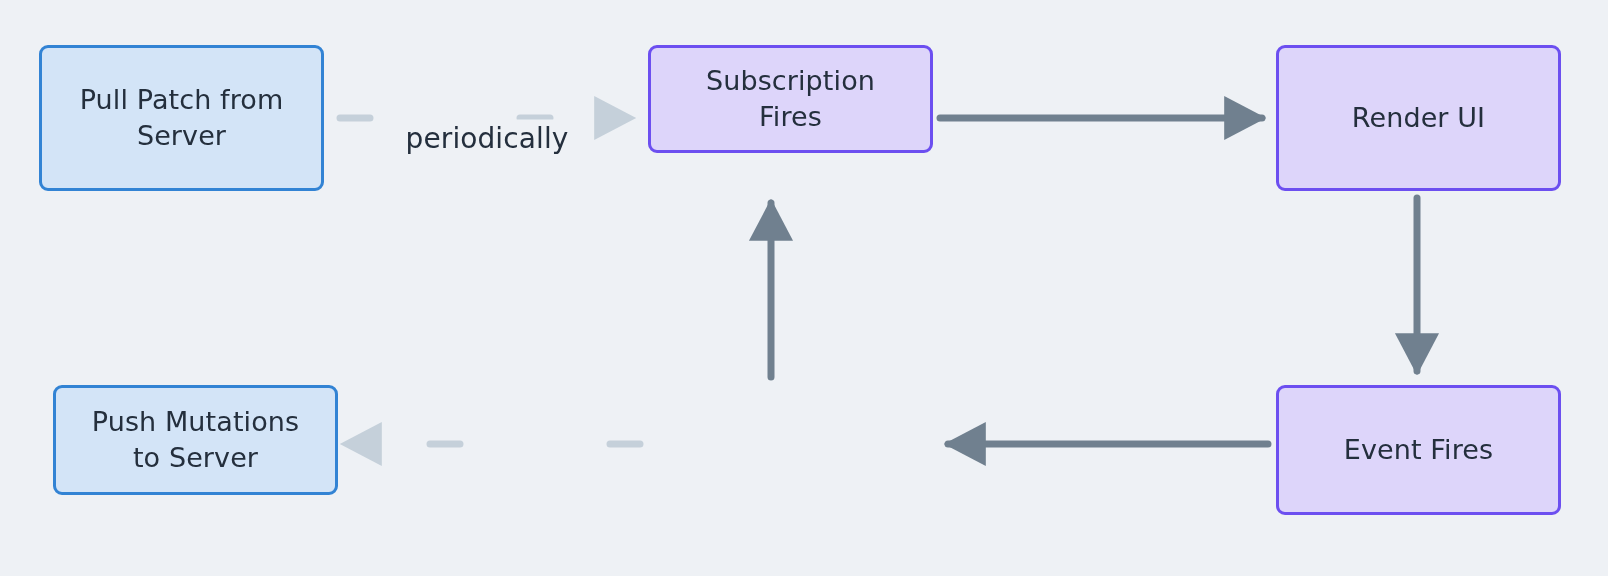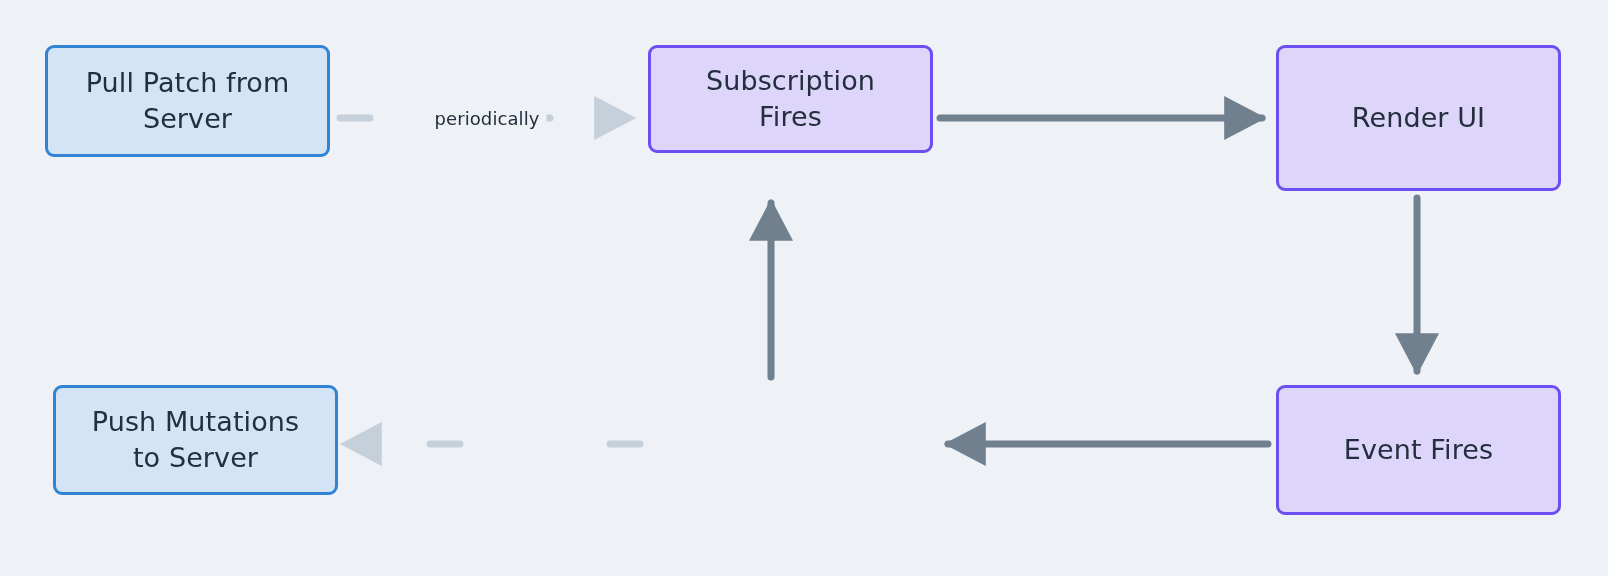--- a/index.html
+++ b/index.html
@@ -50,27 +50,28 @@
     background: #d3e4f7;
     border-color: #3283d4;
   }
   .node-purple {
     background: #ddd5fa;
     border-color: #6c4ff0;
   }
   .edge-label {
     position: absolute;
     z-index: 3;
-    font-size: 18px;
+    font-size: 28px;
     color: #242f3d;
     letter-spacing: 0.1px;
     white-space: nowrap;
     transform: translate(-50%, -50%);
     background: #eef1f5;
     padding: 2px 7px;
+    margin-top: 20px;
   }
 </style>
 </head>
 <body>
 
 <div id="canvas">
 
   <svg id="edges" viewBox="0 0 1608 576" xmlns="http://www.w3.org/2000/svg">
     <defs>
       <marker id="arrow-solid" markerWidth="7" markerHeight="7" refX="5.4" refY="3.5" orient="auto" markerUnits="strokeWidth">
@@ -87,21 +88,21 @@
 
     <line x1="1417" y1="198" x2="1417" y2="371" stroke="#70808f" stroke-width="7" stroke-linecap="round" marker-end="url(#arrow-solid)"></line>
 
     <line x1="1268" y1="444" x2="948" y2="444" stroke="#70808f" stroke-width="7" stroke-linecap="round" marker-end="url(#arrow-solid)"></line>
 
     <line x1="771" y1="377" x2="771" y2="203" stroke="#70808f" stroke-width="7" stroke-linecap="round" marker-end="url(#arrow-solid)"></line>
 
     <line x1="640" y1="444" x2="344" y2="444" stroke="#c5d0da" stroke-width="7" stroke-linecap="round" stroke-dasharray="30 150" marker-end="url(#arrow-light)"></line>
   </svg>
 
-  <div class="node node-blue" style="left:45px; top:45px; width:285px; height:112px;">
+  <div class="node node-blue" style="left:39px; top:45px; width:285px; height:146px;">
     <span class="label">Pull Patch from
 Server</span>
   </div>
 
   <div class="node node-purple" style="left:648px; top:45px; width:285px; height:108px;">
     <span class="label">Subscription
 Fires</span>
   </div>
 
   <div class="node node-purple" style="left:1276px; top:45px; width:285px; height:146px;">

